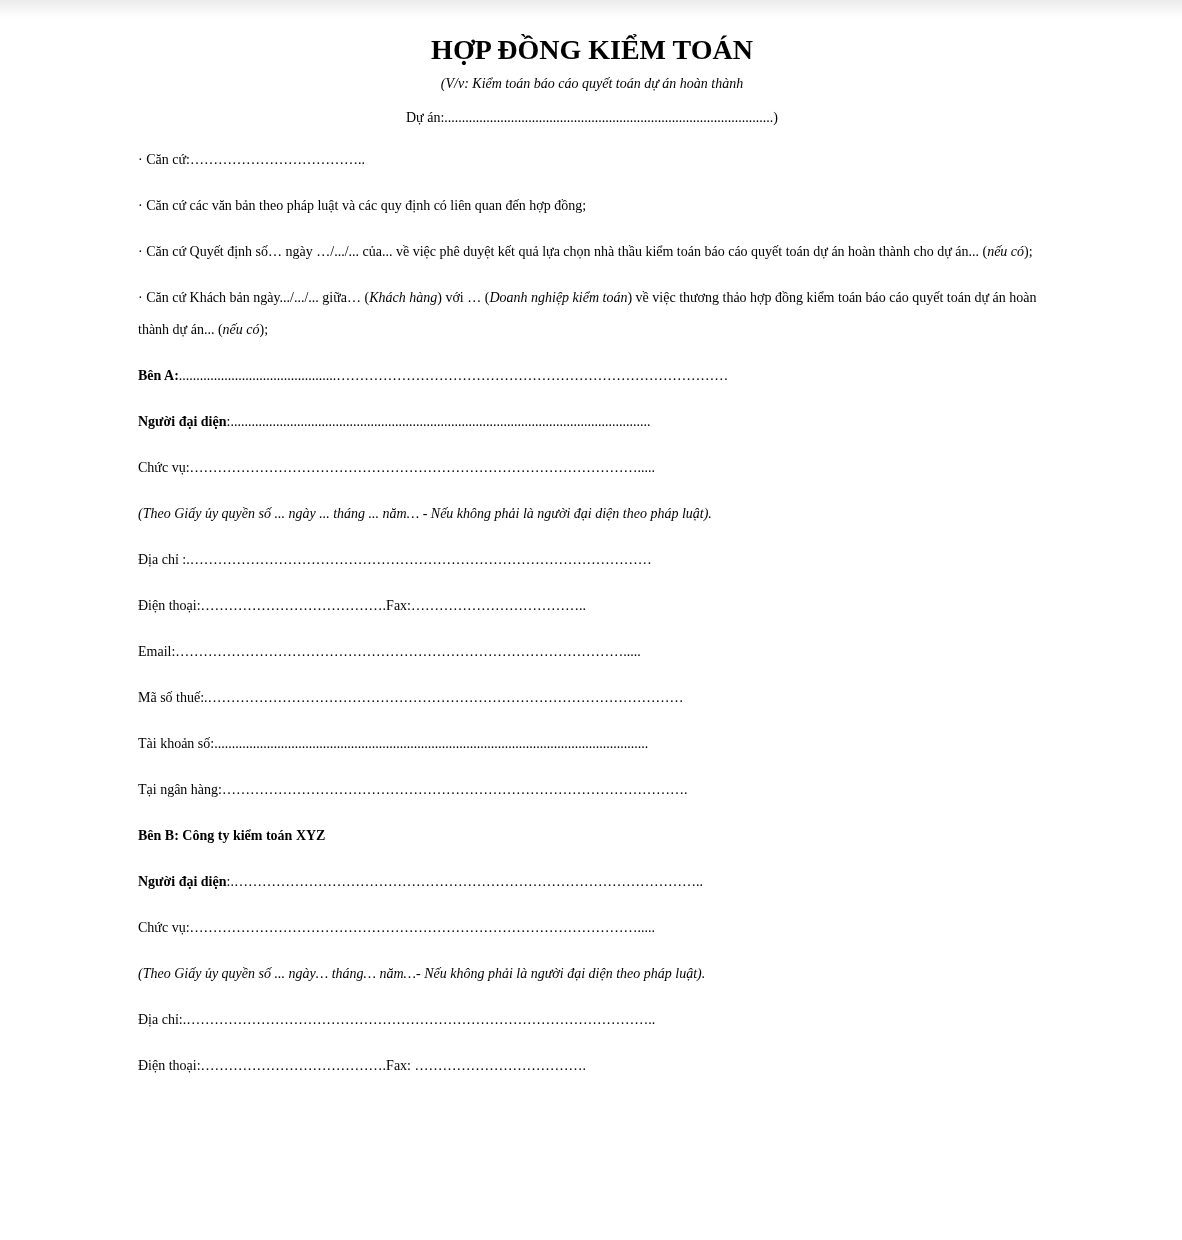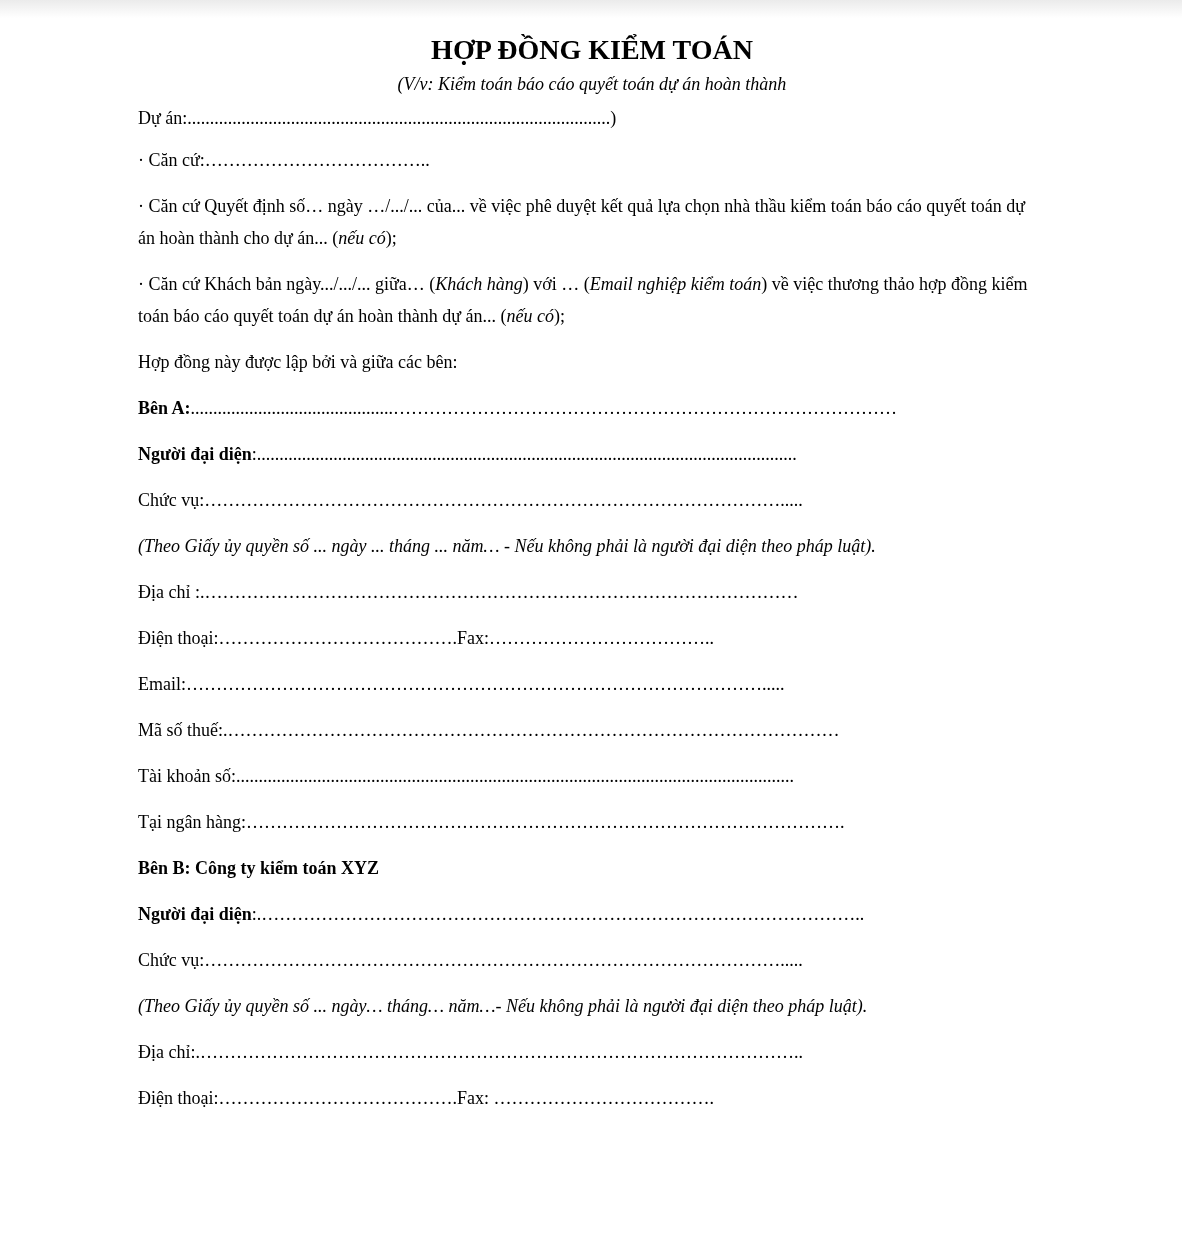--- a/index.html
+++ b/index.html
@@ -21,57 +21,57 @@
     height: 18px;
     background: linear-gradient(#ebebeb, #ffffff);
     pointer-events: none;
   }
   .content {
     position: relative;
     padding: 32px 136px 0 138px;
   }
   .content p {
     margin: 0 0 14px 0;
-    font-size: 18px;
+    font-size: 14px;
     line-height: 32px;
     text-align: left;
   }
   p.title {
     font-size: 28px;
     line-height: 36px;
     font-weight: bold;
     margin-bottom: 0;
     text-align: center;
   }
   p.subtitle {
     margin-bottom: 2px;
     text-align: center;
   }
   p.project-line {
     margin-bottom: 10px;
-    text-align: left;
+    text-align: center;
   }
   .justify { text-align: right; }
   .nowrap  { white-space: nowrap; overflow: hidden; }
   .b { font-weight: bold; }
   .i { font-style: italic; }
 </style>
 </head>
 <body>
 
 <div class="page-top-shadow"></div>
 
 <div class="content" id="doc-content">
     <p class="title"><span class="b ">HỢP ĐỒNG KIỂM TOÁN</span></p>
     <p class="subtitle"><span class="i">(V/v: Kiểm toán báo cáo quyết toán dự án hoàn thành</span></p>
     <p class="project-line nowrap"><span class="">Dự án:</span><span class="">..............................................................................................</span><span class="">)</span></p>
     <p class="nowrap"><span class="">· Căn cứ:</span><span class="">………………………………</span><span class="">..</span></p>
+    <p><span class="">· Căn cứ các văn bản theo pháp luật và các quy định có liên quan đến hợp đồng;</span></p>
     <p class="justify"><span class="">· Căn cứ Quyết định số… ngày …/.../... của... về việc phê duyệt kết quả lựa chọn nhà thầu kiểm toán báo cáo quyết toán dự án hoàn thành cho dự án... (</span><span class="i">nếu có</span><span class="">);</span></p>
-    <p class="justify"><span class="">· Căn cứ Khách bản ngày.../.../... giữa… (</span><span class="i">Khách hàng</span><span class="">) với … (</span><span class="i">Email nghiệp kiểm toán</span><span class="">) về việc thương thảo hợp đồng kiểm toán báo cáo quyết toán dự án hoàn thành dự án... (</span><span class="i">nếu có</span><span class="">);</span></p>
-    <p><span class="">Hợp đồng này được lập bởi và giữa các bên:</span></p>
+    <p class="justify"><span class="">· Căn cứ Khách bản ngày.../.../... giữa… (</span><span class="i">Khách hàng</span><span class="">) với … (</span><span class="i">Doanh nghiệp kiểm toán</span><span class="">) về việc thương thảo hợp đồng kiểm toán báo cáo quyết toán dự án hoàn thành dự án... (</span><span class="i">nếu có</span><span class="">);</span></p>
     <p class="nowrap"><span class="b ">Bên A:</span><span class="">.............................................</span><span class="">…………………………………………………………………………</span></p>
     <p class="nowrap"><span class="b ">Người đại diện</span><span class="">:</span><span class="">........................................................................................................................</span></p>
     <p class="nowrap"><span class="">Chức vụ:</span><span class="">……………………………………………………………………………………</span><span class="">.....</span></p>
     <p class="justify"><span class="i">(Theo Giấy ủy quyền số ... ngày ... tháng ... năm… - Nếu không phải là người đại diện theo pháp luật).</span></p>
     <p class="nowrap"><span class="">Địa chỉ :</span><span class="">.</span><span class="">………………………………………………………………………………………</span></p>
     <p class="nowrap"><span class="">Điện thoại:</span><span class="">…………………………………</span><span class="">.</span><span class="">Fax:</span><span class="">………………………………</span><span class="">..</span></p>
     <p class="nowrap"><span class="">Email:</span><span class="">……………………………………………………………………………………</span><span class="">.....</span></p>
     <p class="nowrap"><span class="">Mã số thuế:</span><span class="">.</span><span class="">…………………………………………………………………………………………</span></p>
     <p class="nowrap"><span class="">Tài khoản số:</span><span class="">............................................................................................................................</span></p>
     <p class="nowrap"><span class="">Tại ngân hàng:</span><span class="">………………………………………………………………………………………</span><span class="">.</span></p>

